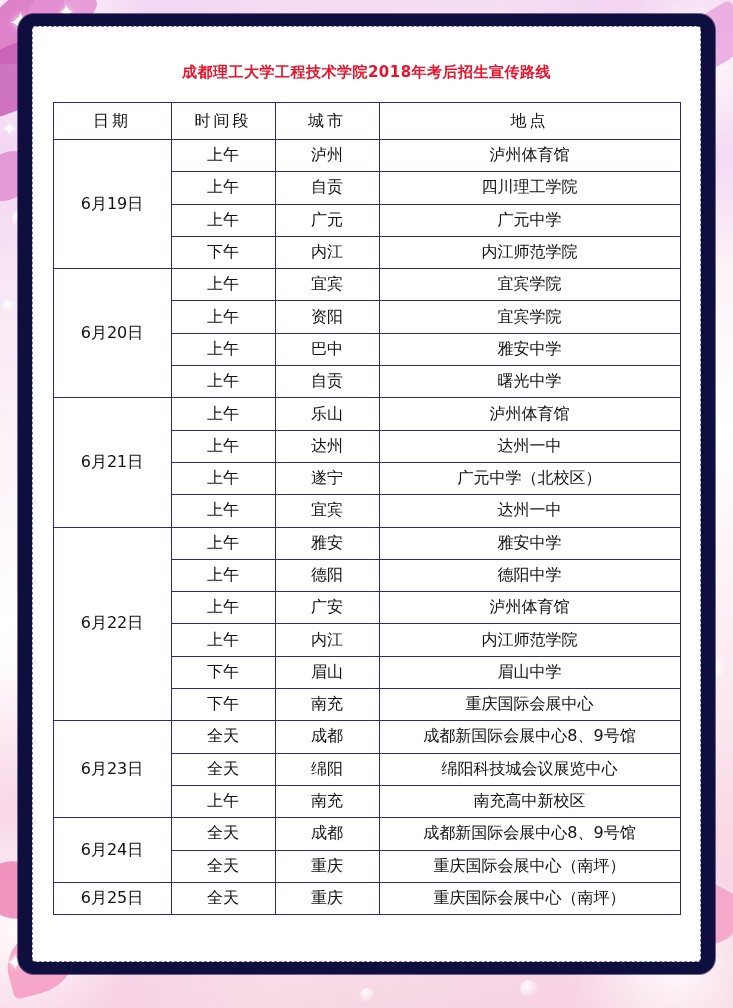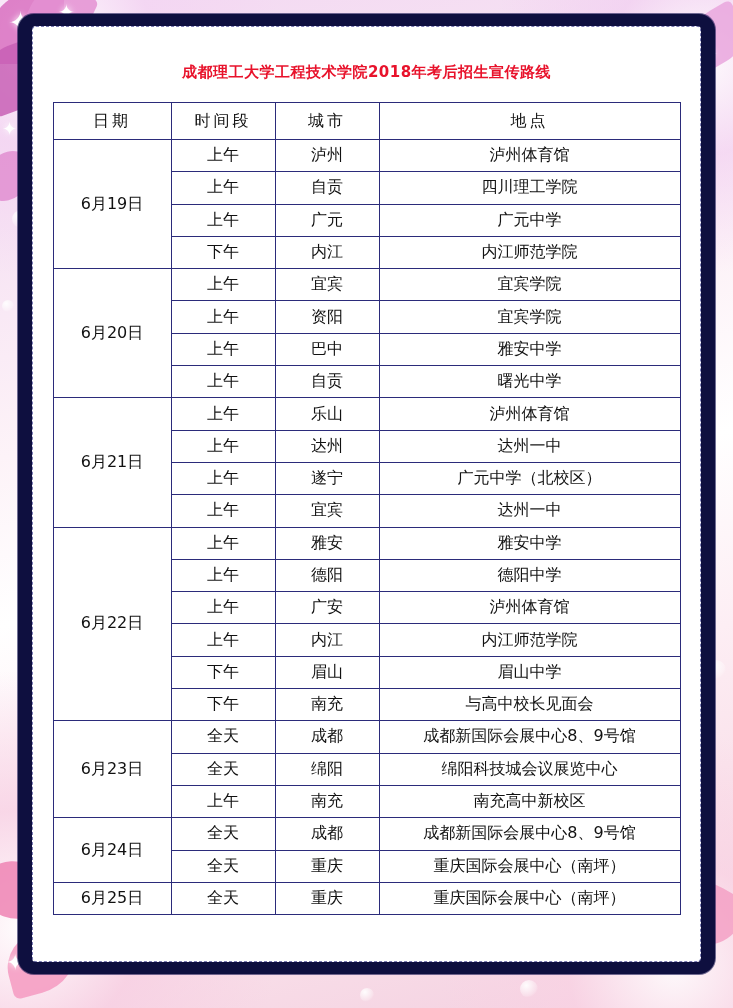--- a/index.html
+++ b/index.html
@@ -256,21 +256,21 @@
                 <td>内江师范学院</td>
               </tr>
               <tr>
                 <td>下午</td>
                 <td>眉山</td>
                 <td>眉山中学</td>
               </tr>
               <tr>
                 <td>下午</td>
                 <td>南充</td>
-                <td>与高中校长见面会</td>
+                <td>重庆国际会展中心</td>
               </tr>
               <tr>
                 <td class="date-cell" rowspan="3">6月23日</td>
                 <td>全天</td>
                 <td>成都</td>
                 <td>成都新国际会展中心8、9号馆</td>
               </tr>
               <tr>
                 <td>全天</td>
                 <td>绵阳</td>

